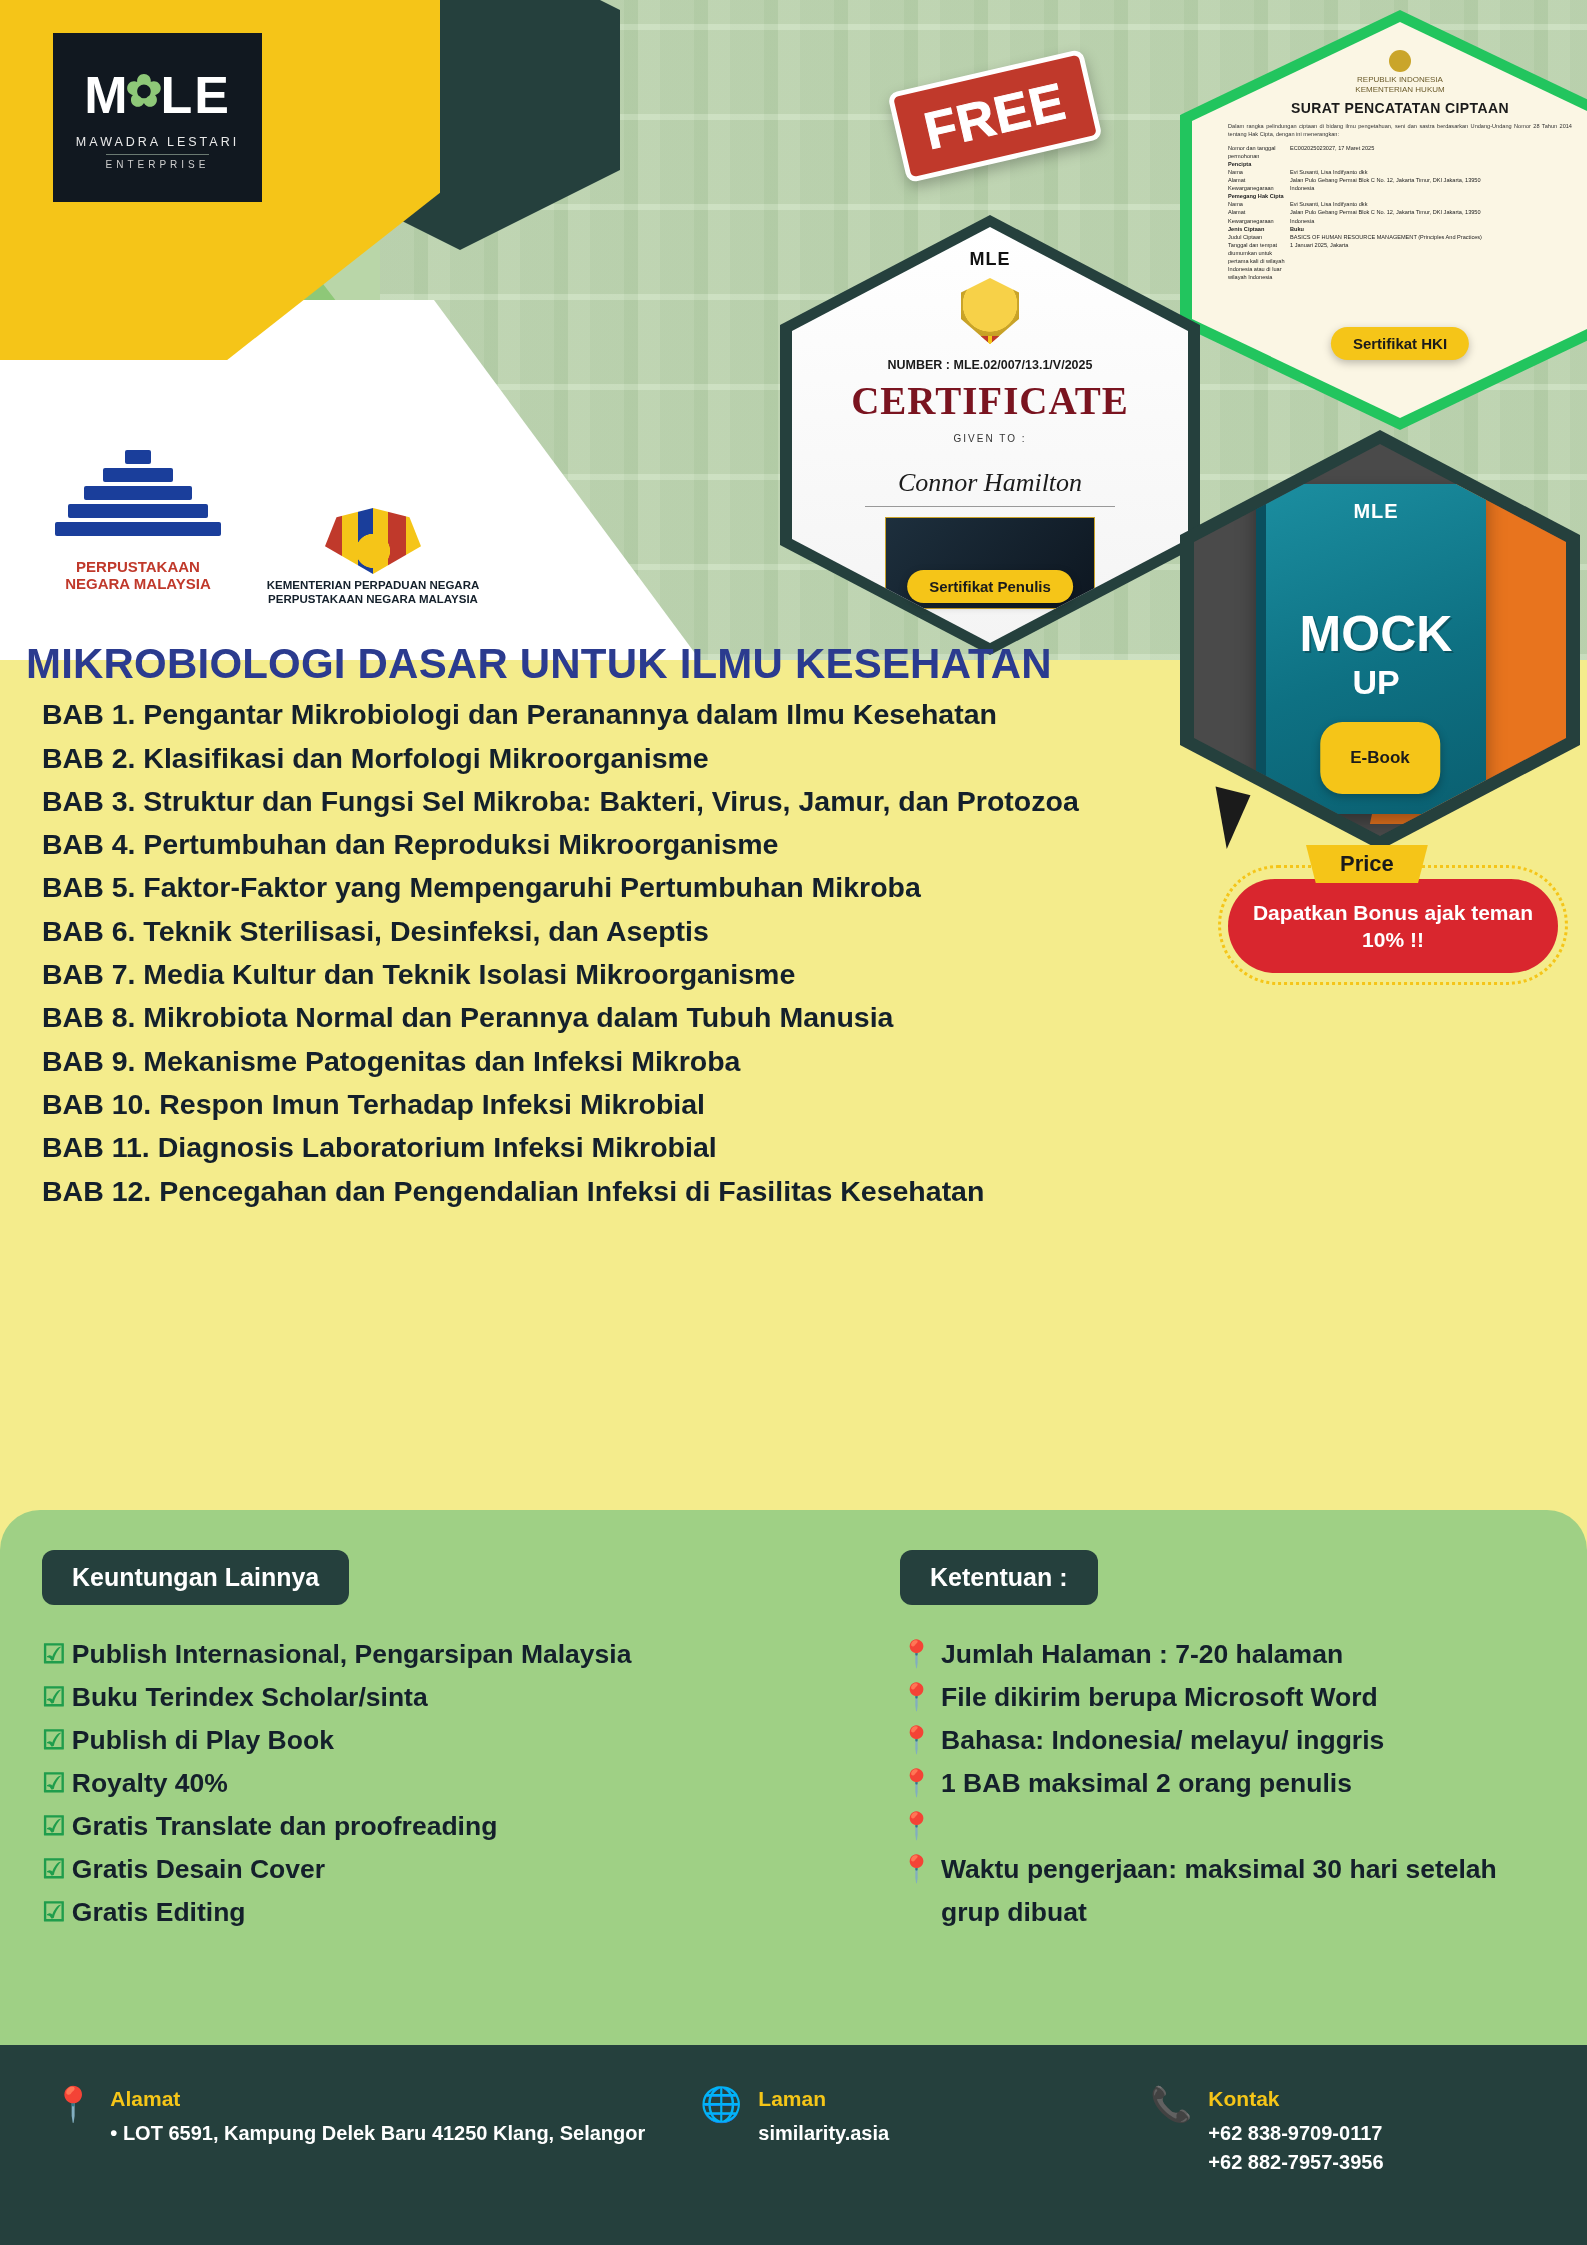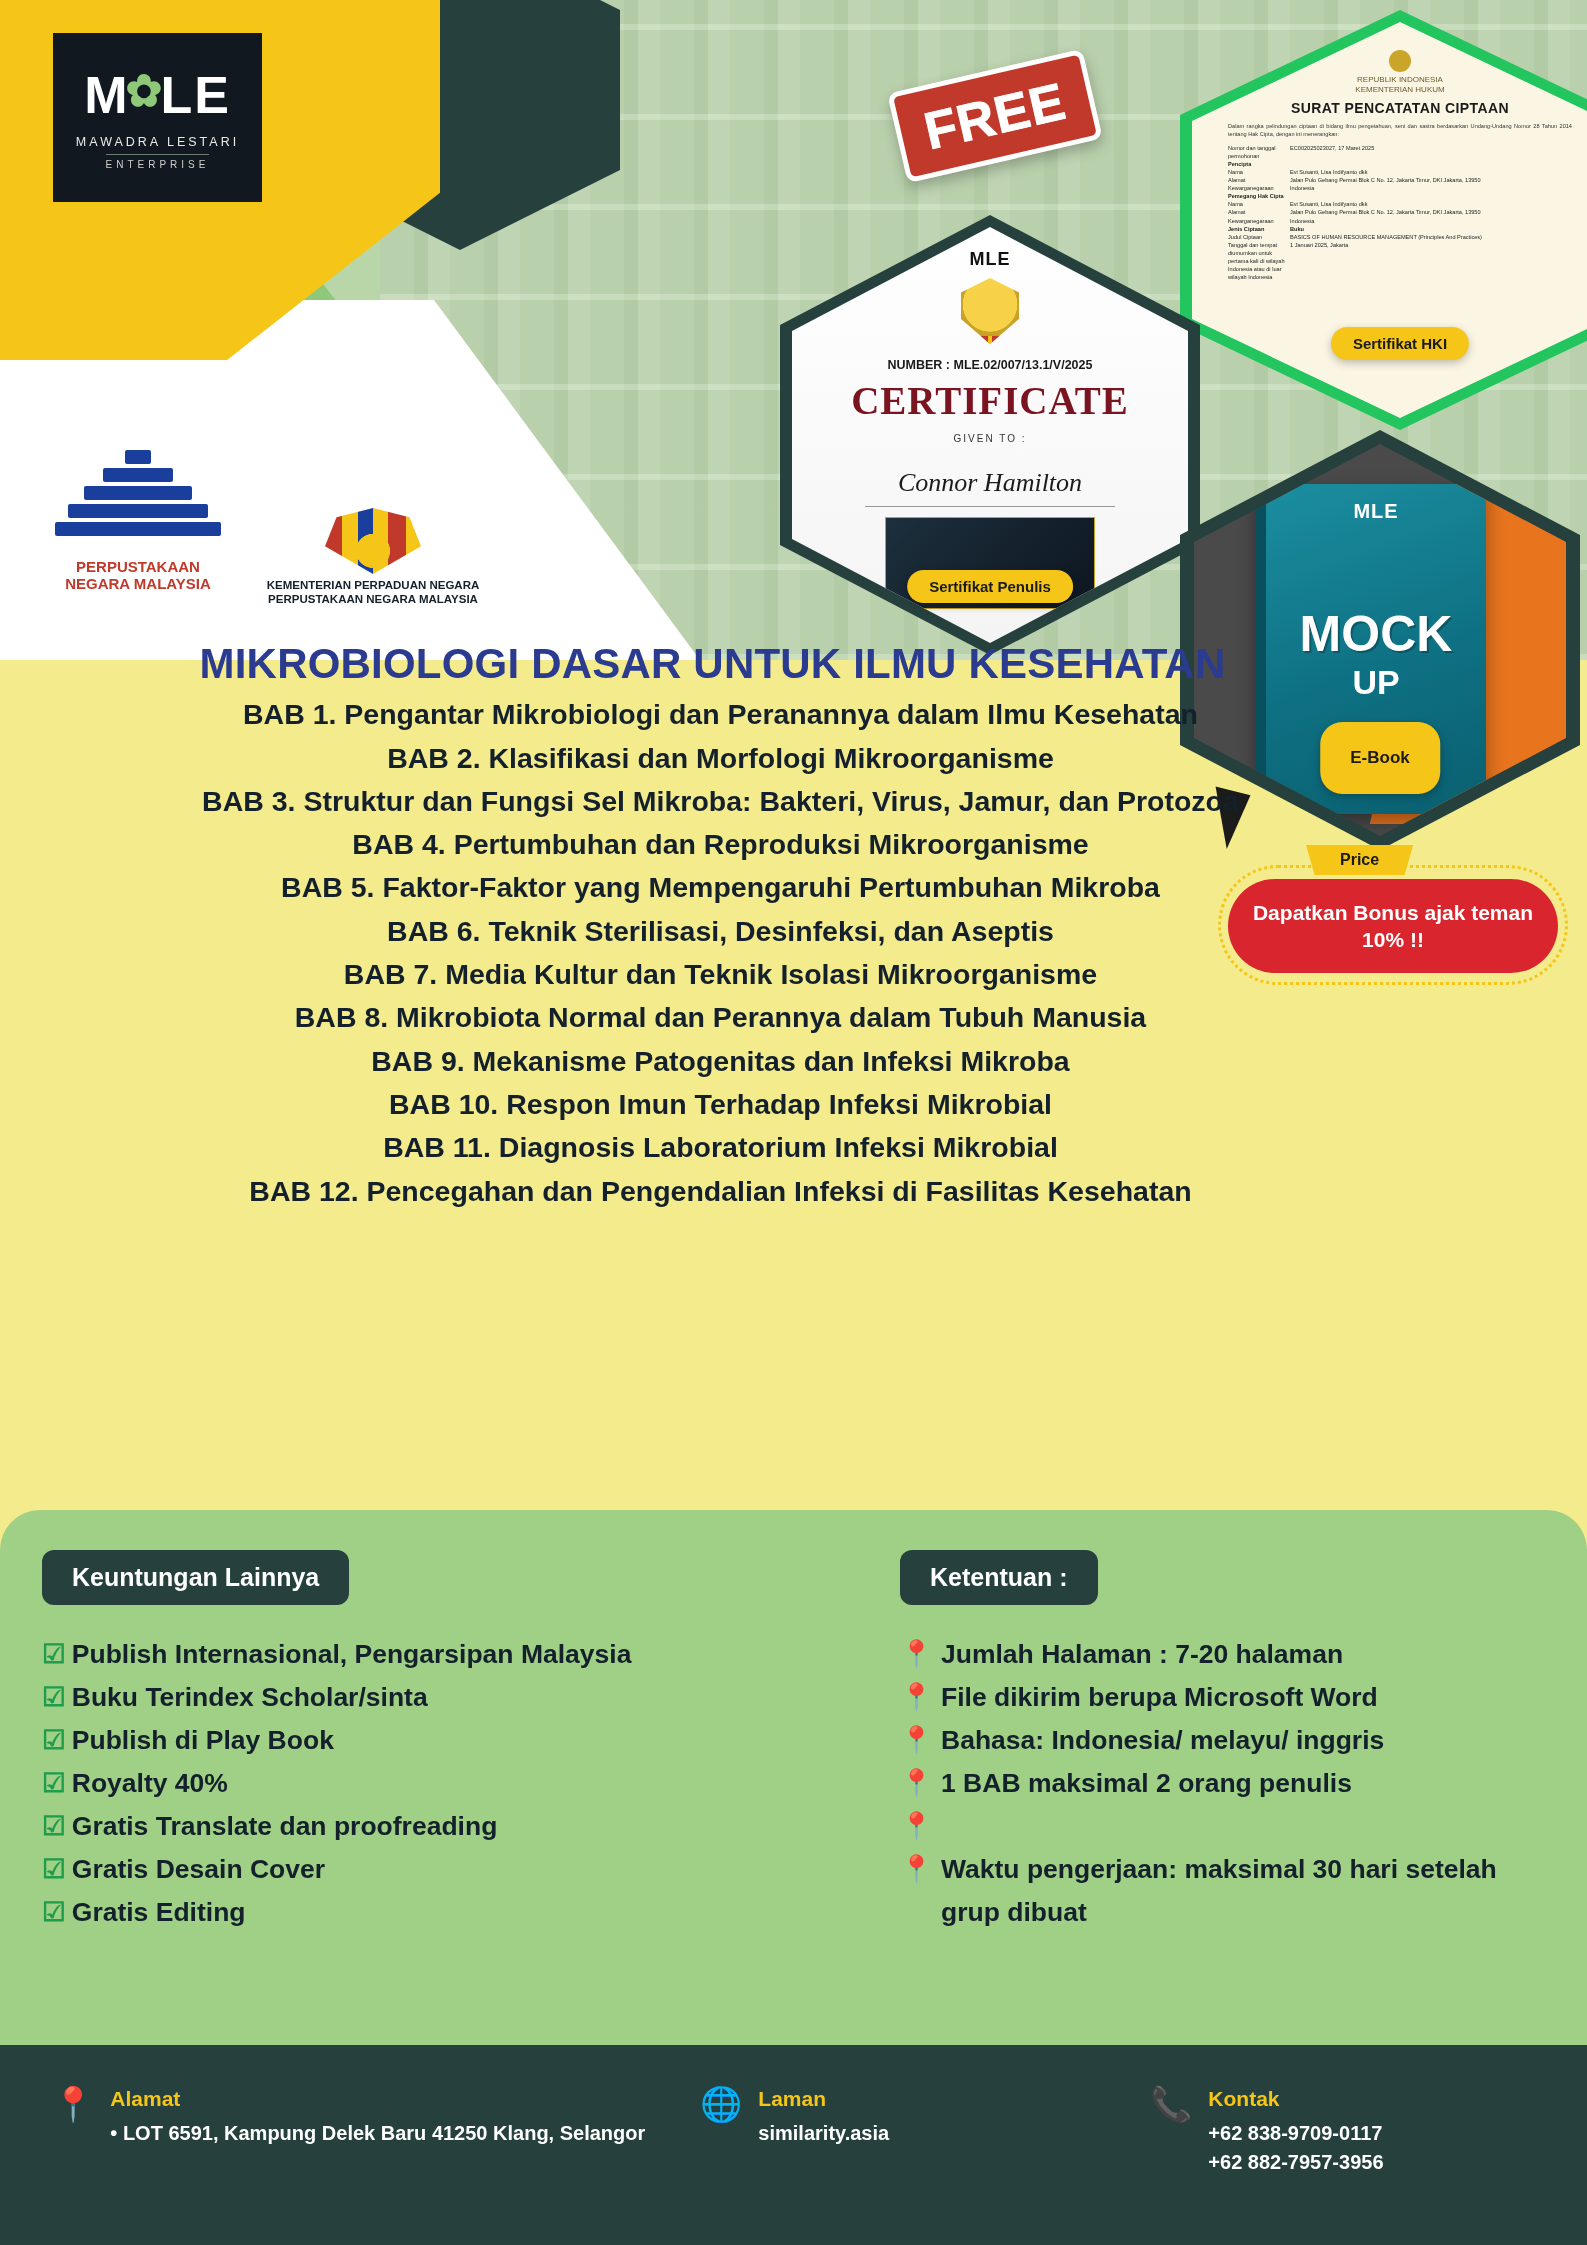--- a/index.html
+++ b/index.html
@@ -289,36 +289,36 @@
     width: 330px; height: 94px;
     background: #d9262e; color: #fff;
     border-radius: 50px;
     display: flex; align-items: center; justify-content: center;
     text-align: center; font-size: 21px; font-weight: bold; line-height: 1.3;
     padding: 0 18px;
   }
   .price-ribbon {
     position: absolute; left: 88px; top: 0;
     background: #f5c518; color: #1b1b1b;
-    font-size: 16px; font-weight: bold;
+    font-size: 22px; font-weight: bold;
     padding: 6px 34px;
     clip-path: polygon(0 0, 100% 0, 92% 100%, 8% 100%);
     z-index: 3;
   }
   .price-arrow {
     position: absolute; left: 1208px; top: 790px;
     width: 0; height: 0;
     border-left: 26px solid transparent;
     border-right: 10px solid transparent;
     border-top: 58px solid #1b1b1b;
     transform: rotate(14deg);
   }
 
   
-  .content { position: absolute; left: 0; top: 638px; width: 1425px; text-align: center; }
+  .content { position: absolute; left: 0; top: 638px; width: 1425px; }
   .main-title {
     color: #2b3b8f; font-size: 42px; font-weight: bold; line-height: 1.22;
     padding: 0 26px; letter-spacing: .2px;
   }
   .bab-list { padding: 4px 26px 0; margin-left: 16px; }
   .bab-item {
     color: #14202b; font-size: 28.5px; font-weight: bold; line-height: 1.52;
   }
 
   

